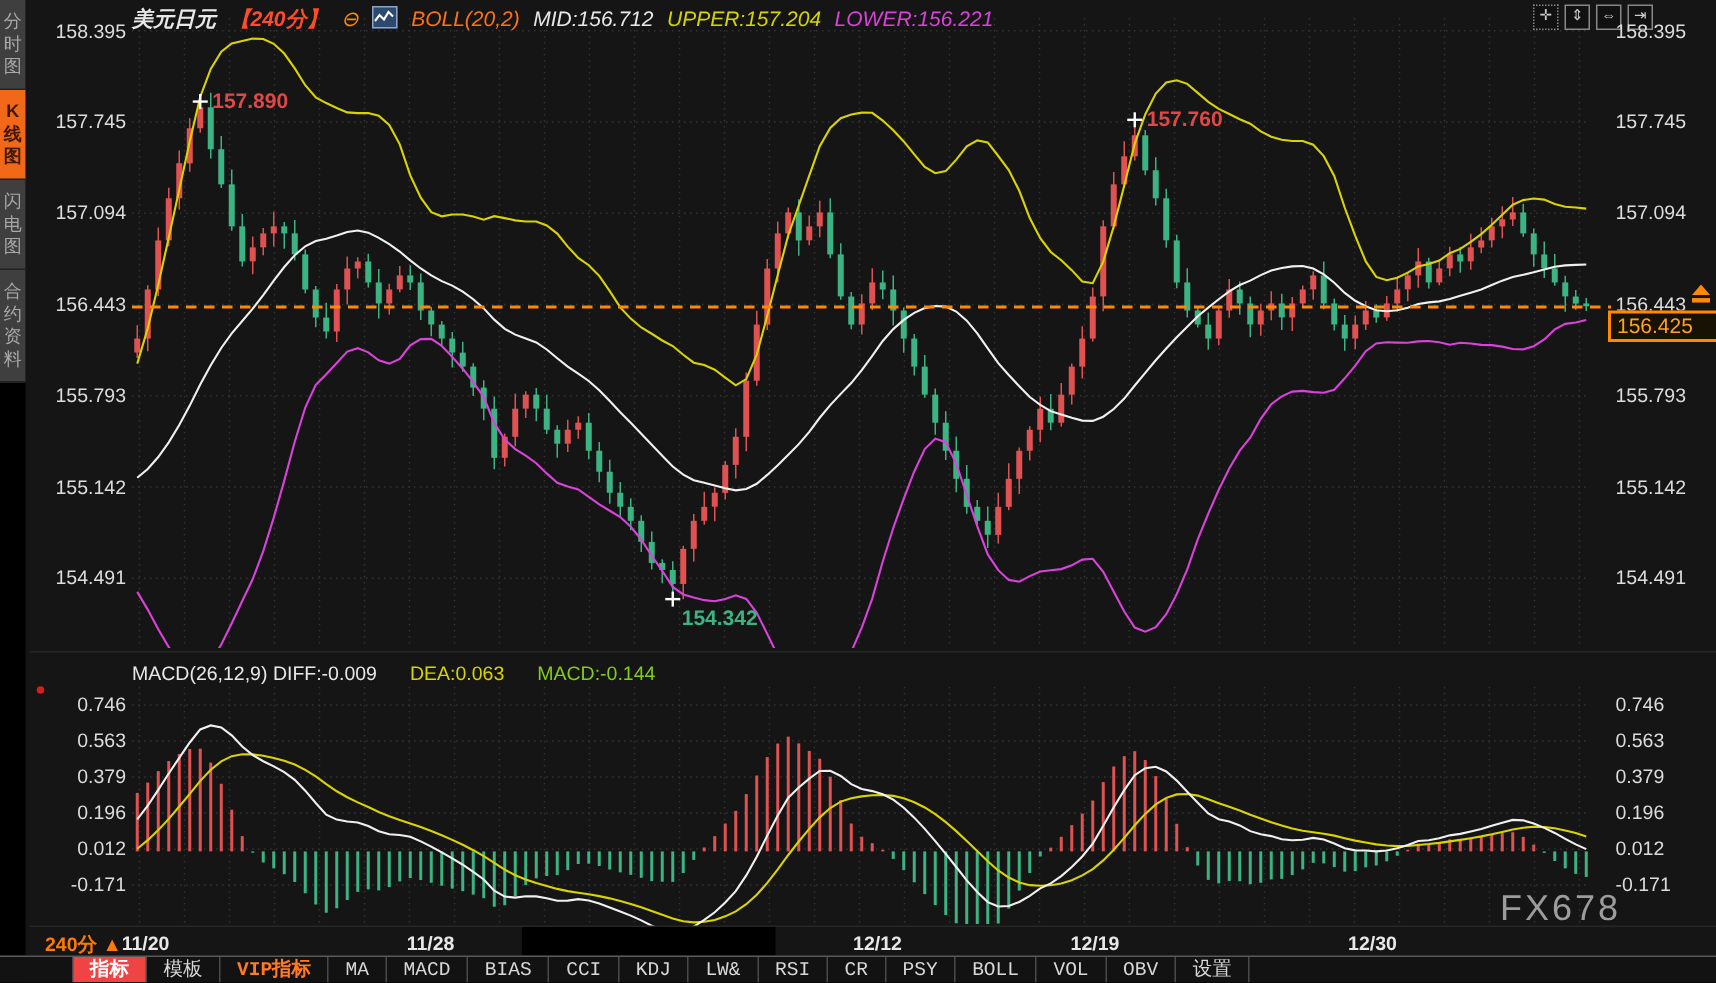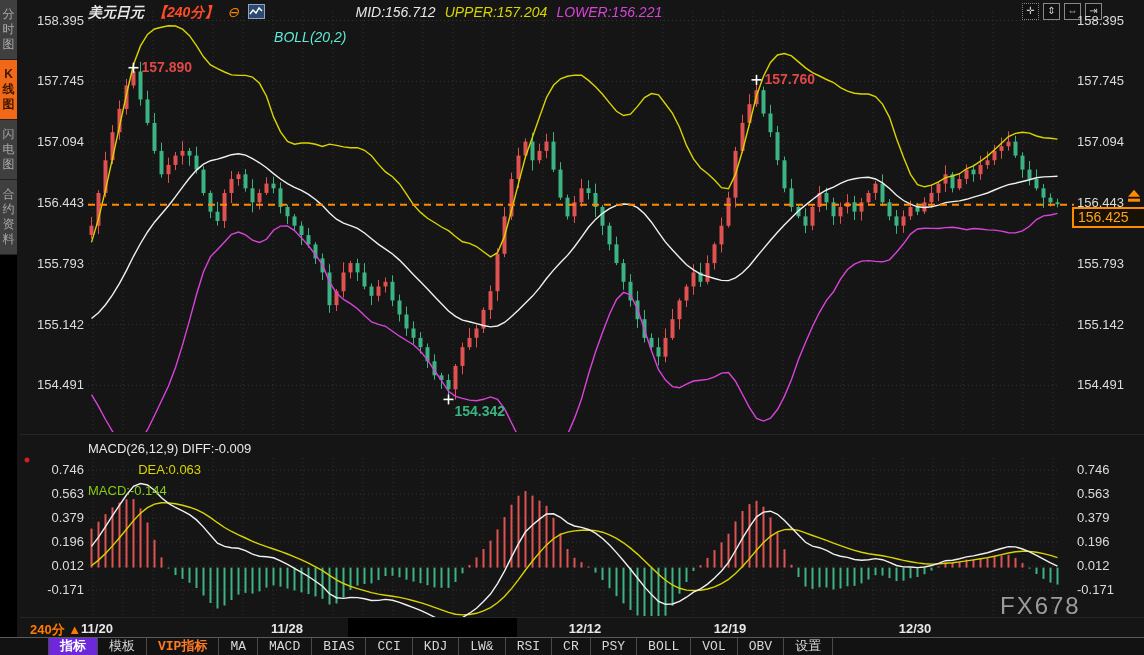--- a/index.html
+++ b/index.html
@@ -12,62 +12,62 @@
             text-align:center;padding:7px 0;border-bottom:1px solid #222;cursor:pointer;}
   .side-tab span{display:block;}
   .side-tab.active{background:#f06818;color:#401800;font-weight:bold;}
 
   
   #topbar{position:absolute;left:88px;top:4px;height:18px;display:flex;align-items:flex-start;
           gap:9px;font-size:14px;color:#e8e8e8;white-space:nowrap;font-style:italic;}
   .tb-symbol{font-weight:bold;color:#e8e8e8;}
   .tb-period{color:#ff4c28;font-weight:bold;}
   .tb-menu{color:#ff8800;font-size:14px;}
-  .tb-boll{color:#5eead4;margin-top:25px;}
+  .tb-boll{color:#f97316;}
   .tb-mid{color:#e8e8e8;}
   .tb-upper{color:#d8d400;}
   .tb-lower{color:#d844d8;}
   .mini-chart-icon{display:inline-block;width:15px;height:13px;background:#2c4a70;
                    border:1px solid #8ea4c0;position:relative;}
   .mini-chart-icon svg{position:absolute;left:0;top:0;}
 
   
   #toolbar{position:absolute;right:42px;top:3px;display:flex;gap:4px;}
   .tool-btn{width:15px;height:15px;border:1px solid #888;color:#ccc;font-size:10px;
             line-height:14px;text-align:center;background:#111;cursor:pointer;}
   .tool-btn.dashed{border-style:dotted;}
 
   
   .y-label{position:absolute;font-size:13px;color:#dcdcdc;}
   .y-label.left{width:64px;text-align:right;left:20px;}
   .y-label.right{left:1077px;text-align:left;}
 
   
-  #macd-header{position:absolute;left:88px;top:441px;font-size:13px;display:flex;gap:6px;
-               color:#e8e8e8;white-space:nowrap;flex-direction:column;}
+  #macd-header{position:absolute;left:88px;top:441px;font-size:13px;display:flex;gap:22px;
+               color:#e8e8e8;white-space:nowrap;}
   .mh-dea{color:#d8d400;text-align:center;}
   .mh-macd{color:#84cc16;}
 
   
   #xaxis-period{position:absolute;left:30px;top:621px;font-size:13px;font-weight:bold;color:#ff7a00;text-align:center;}
   .x-label{position:absolute;top:621px;font-size:13px;font-weight:bold;color:#e8e8e8;transform:translateX(-50%);}
   #redaction-box{position:absolute;left:348px;top:618px;width:169px;height:20px;background:#000;}
 
   
   #watermark{position:absolute;left:1000px;top:592px;font-size:24px;color:#9c9c9c;
              letter-spacing:2px;font-family:"Liberation Sans", sans-serif;}
 
   
   #bottom-bar{position:absolute;left:0;bottom:0;width:1144px;height:18px;background:#121212;
               border-top:1px solid #5a5a5a;display:flex;align-items:stretch;padding-left:48px;
               box-sizing:border-box;font-size:13px;}
   .b-tab{padding:0 11px;line-height:17px;color:#d8d8d8;border-right:1px solid #4a4a4a;
          cursor:pointer;white-space:nowrap;font-family:"Liberation Mono", monospace;}
   .b-tab:first-child{border-left:1px solid #4a4a4a;}
-  .b-tab.active{background:#6d28d9;color:#ffffff;font-weight:bold;}
+  .b-tab.active{background:#ef4444;color:#ffffff;font-weight:bold;}
   .b-tab.vip{color:#ff7a22;font-weight:bold;}
 
   
   #price-box{position:absolute;left:1072px;width:68px;height:17px;border:2px solid #ff8a00;
              background:#181204;color:#ffa21e;font-size:14px;line-height:17px;text-align:left;
              padding-left:4px;box-sizing:content-box;}
 
   #chart-layer{position:absolute;left:0;top:0;width:1144px;height:655px;}
   .sep{position:absolute;left:20px;width:1124px;height:0;border-top:1px solid #262626;}
 </style>

